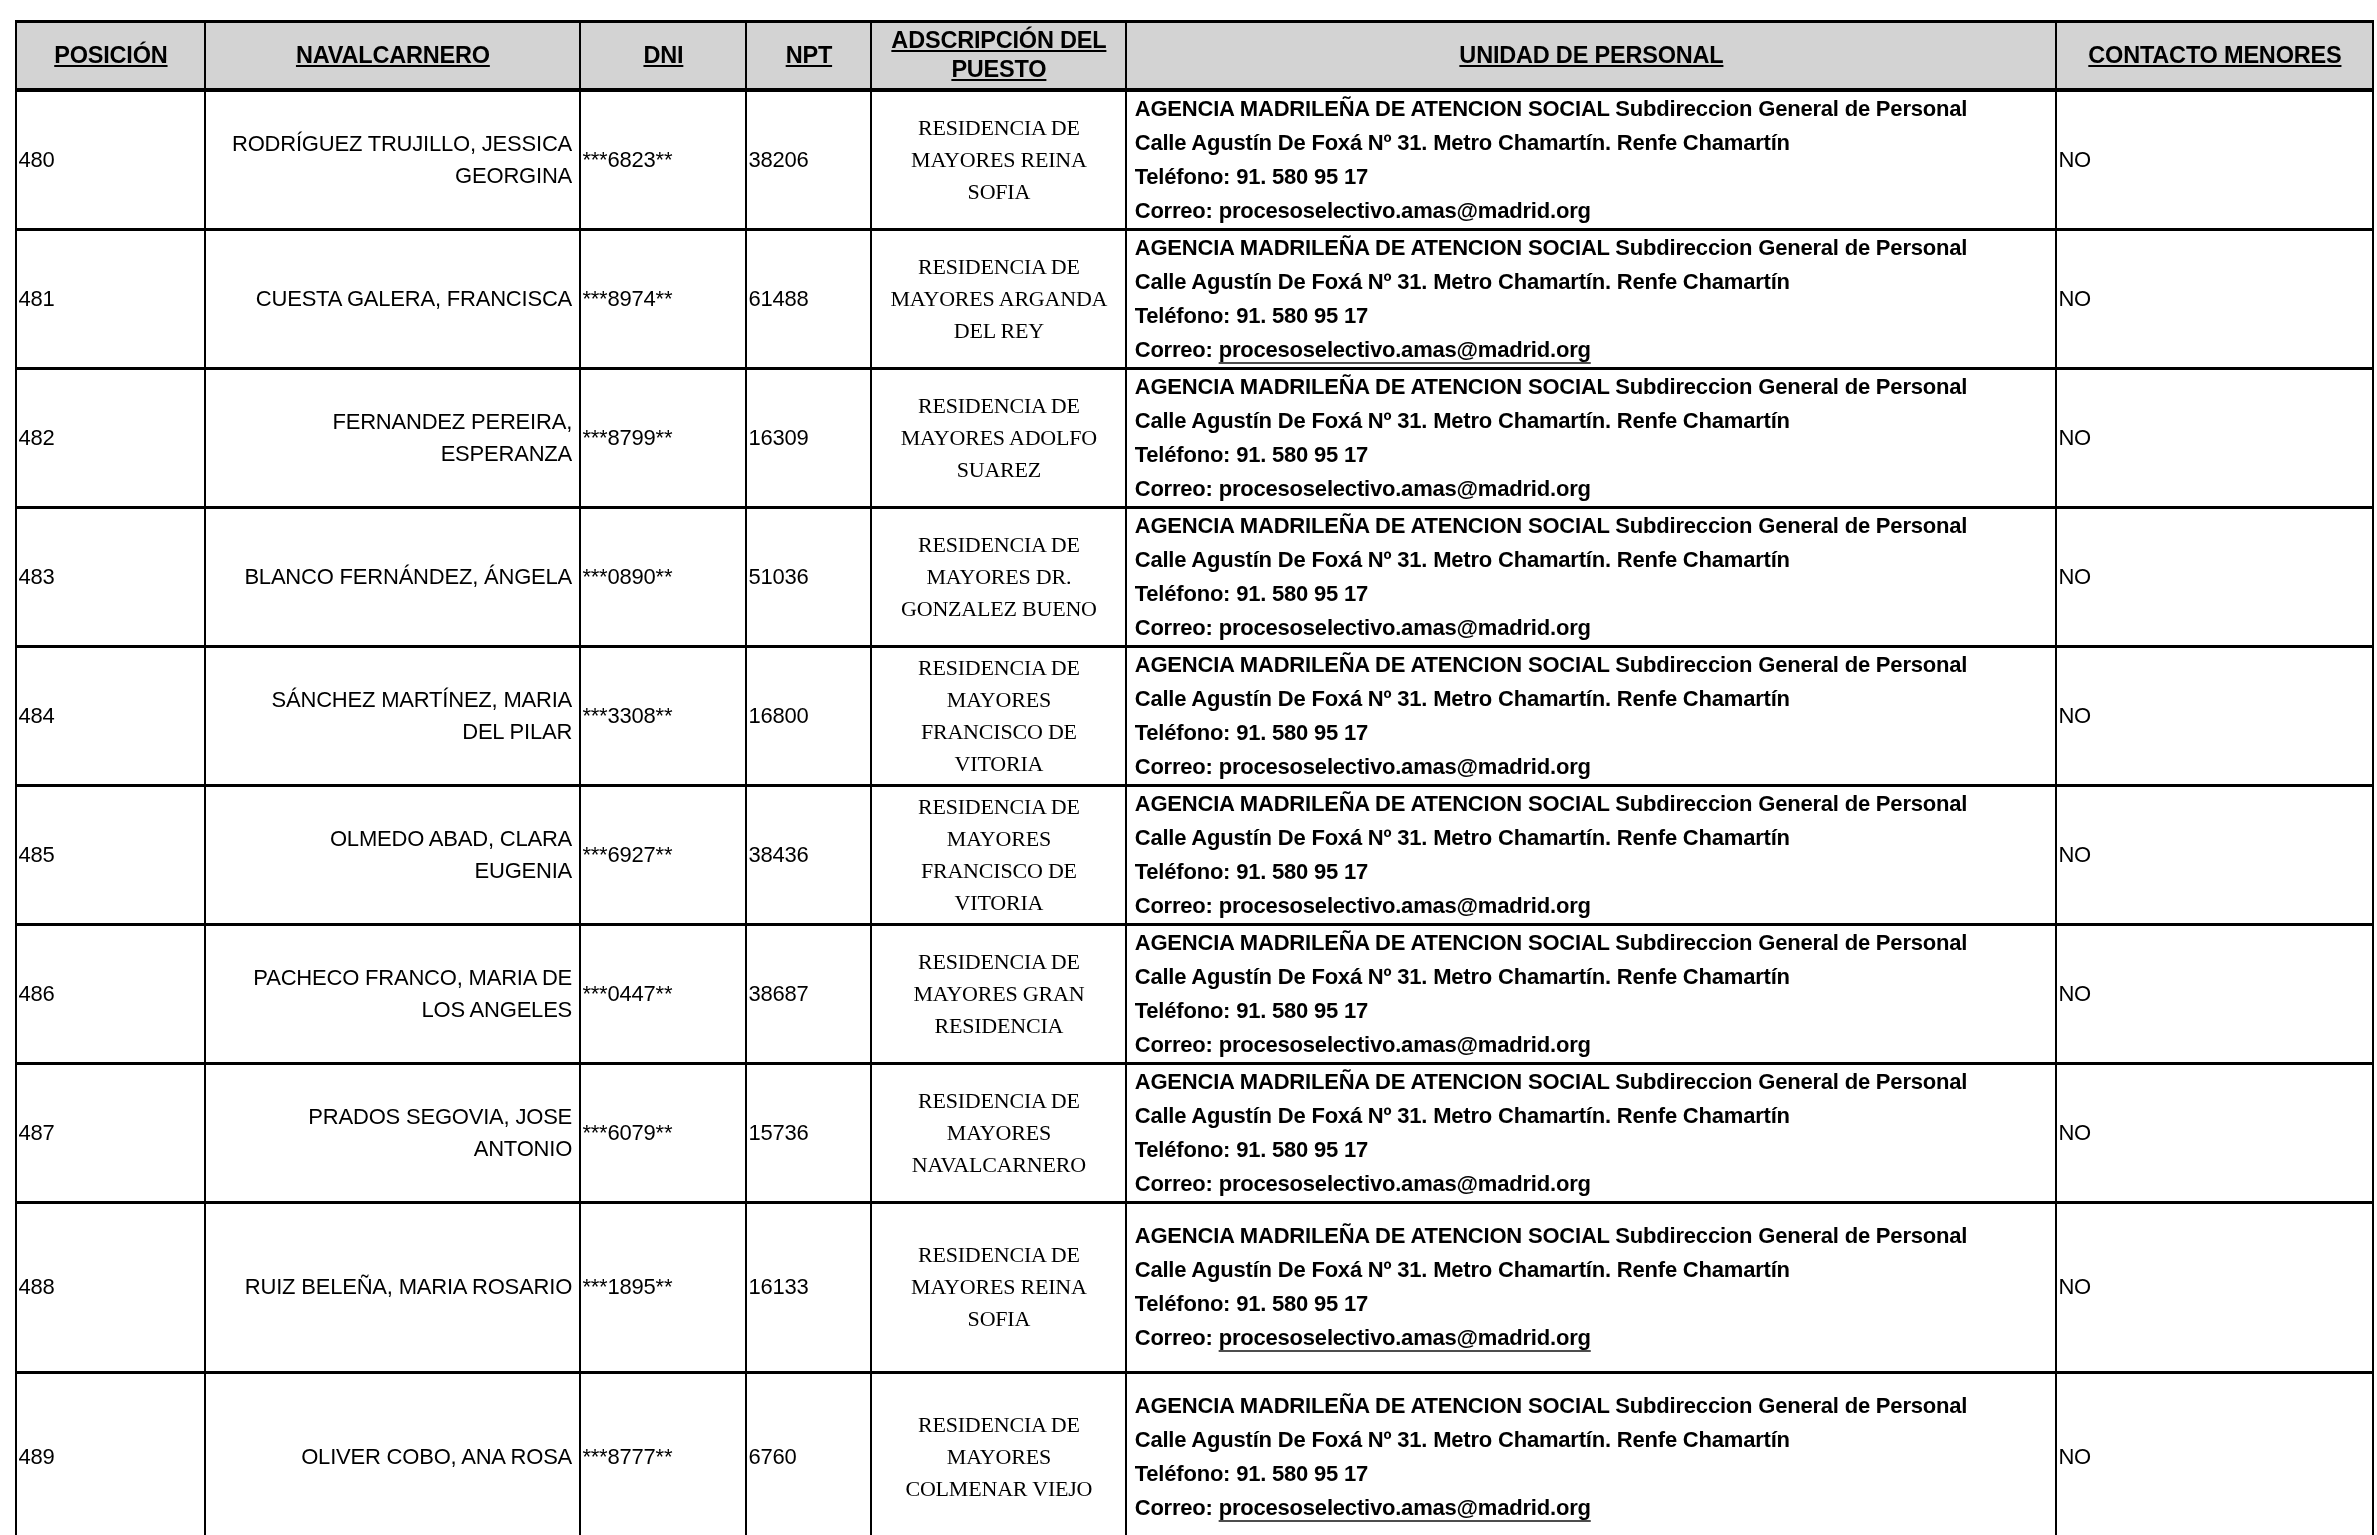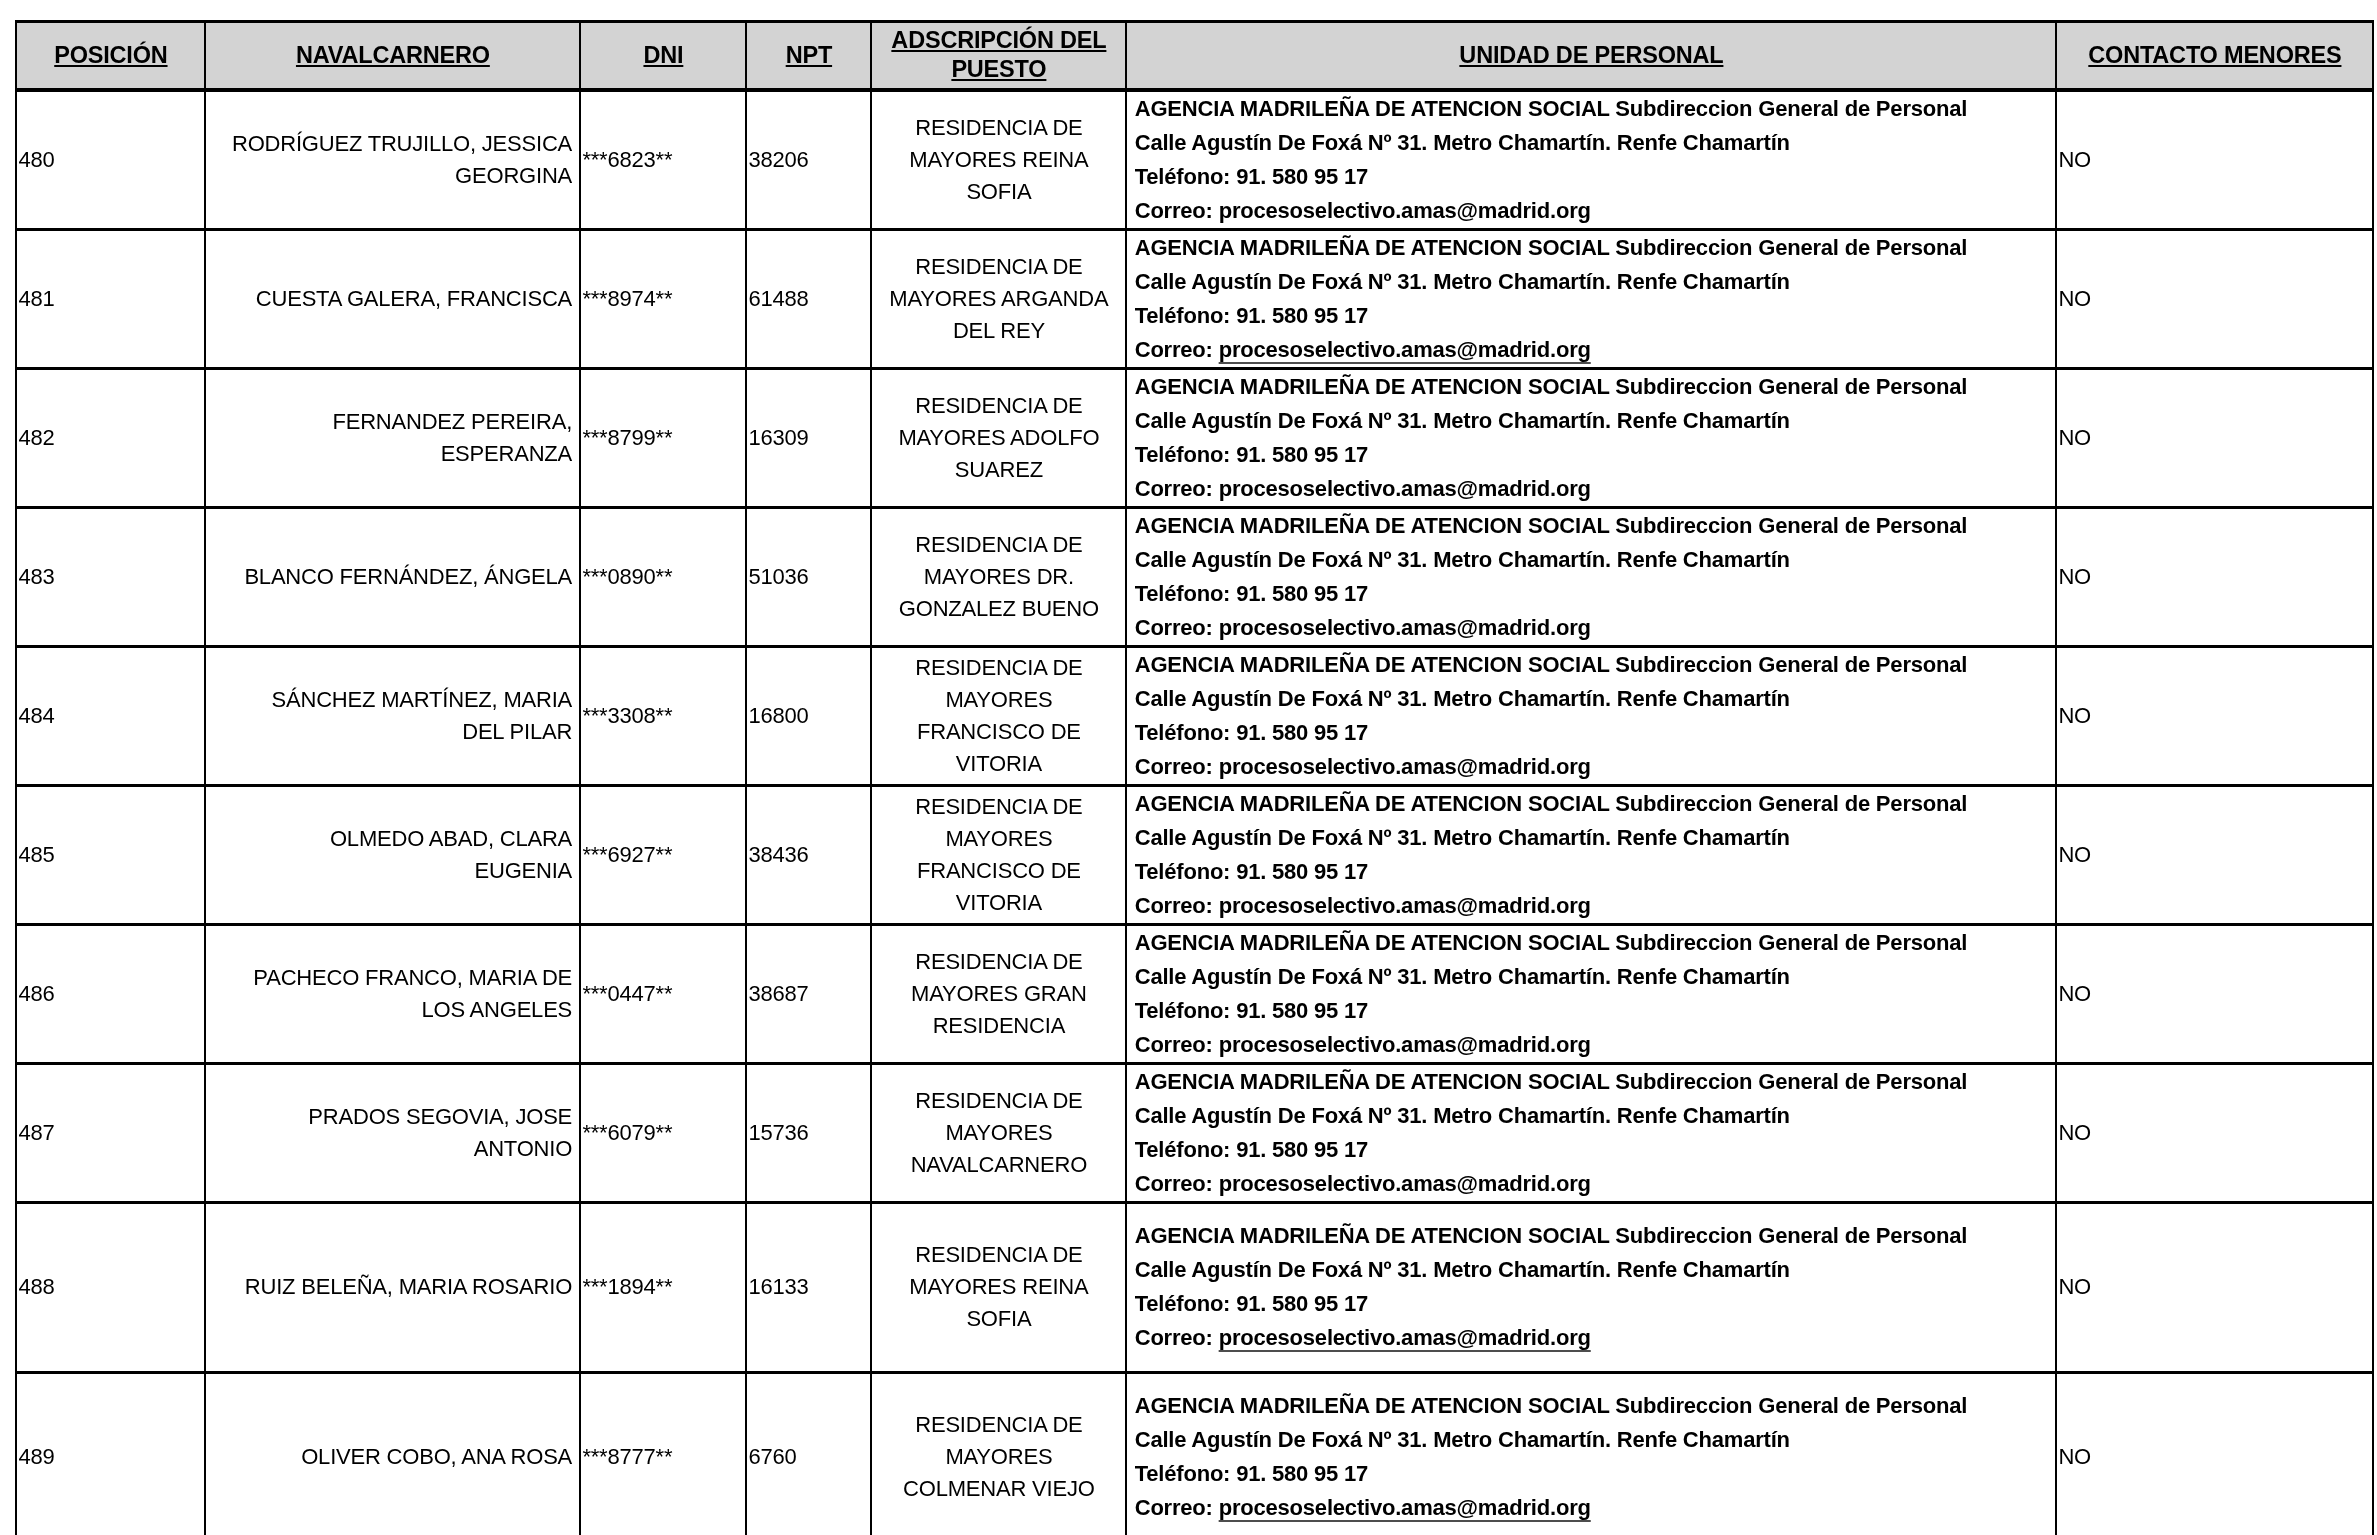--- a/index.html
+++ b/index.html
@@ -68,20 +68,21 @@
     text-align: right;
     padding: 0 7.3px 0 10.3px;
     white-space: pre-line;
     line-height: 32px;
   }
   td.c-ads {
     text-align: center;
     white-space: pre-line;
     line-height: 32px;
     padding: 0 4.4px;
+    font-family: Liberation Serif, serif;
   }
   td.c-uni {
     text-align: left;
     padding: 0 8.8px 0 7.3px;
     line-height: 34px;
     font-weight: bold;
   }
   .underlined {
     text-decoration: underline;
     text-decoration-thickness: 2.2px;
@@ -263,21 +264,21 @@
       <div>Teléfono: 91. 580 95 17</div>
       <div>
         <span>Correo: </span><span>procesoselectivo.amas@madrid.org</span>
       </div>
     </td>
     <td class="c-con">NO</td>
   </tr>
         <tr>
     <td class="c-pos">488</td>
     <td class="c-name">RUIZ BELEÑA, MARIA ROSARIO</td>
-    <td class="c-dni">***1894**</td>
+    <td class="c-dni">***1895**</td>
     <td class="c-npt">16133</td>
     <td class="c-ads">RESIDENCIA DE
 MAYORES REINA
 SOFIA</td>
     <td class="c-uni">
       <div>AGENCIA MADRILEÑA DE ATENCION SOCIAL Subdireccion General de Personal</div>
       <div>Calle Agustín De Foxá Nº 31. Metro Chamartín. Renfe Chamartín</div>
       <div>Teléfono: 91. 580 95 17</div>
       <div>
         <span>Correo: </span><span class="underlined">procesoselectivo.amas@madrid.org</span>

